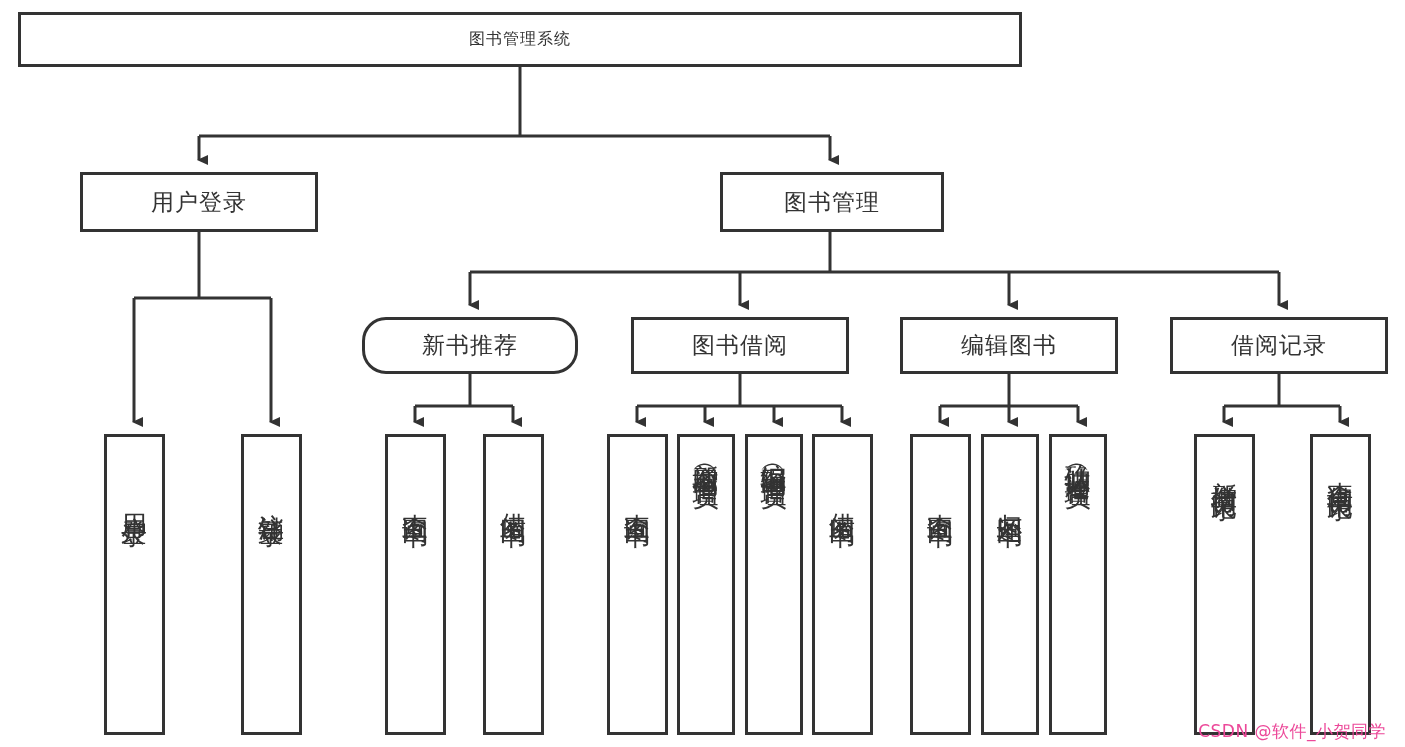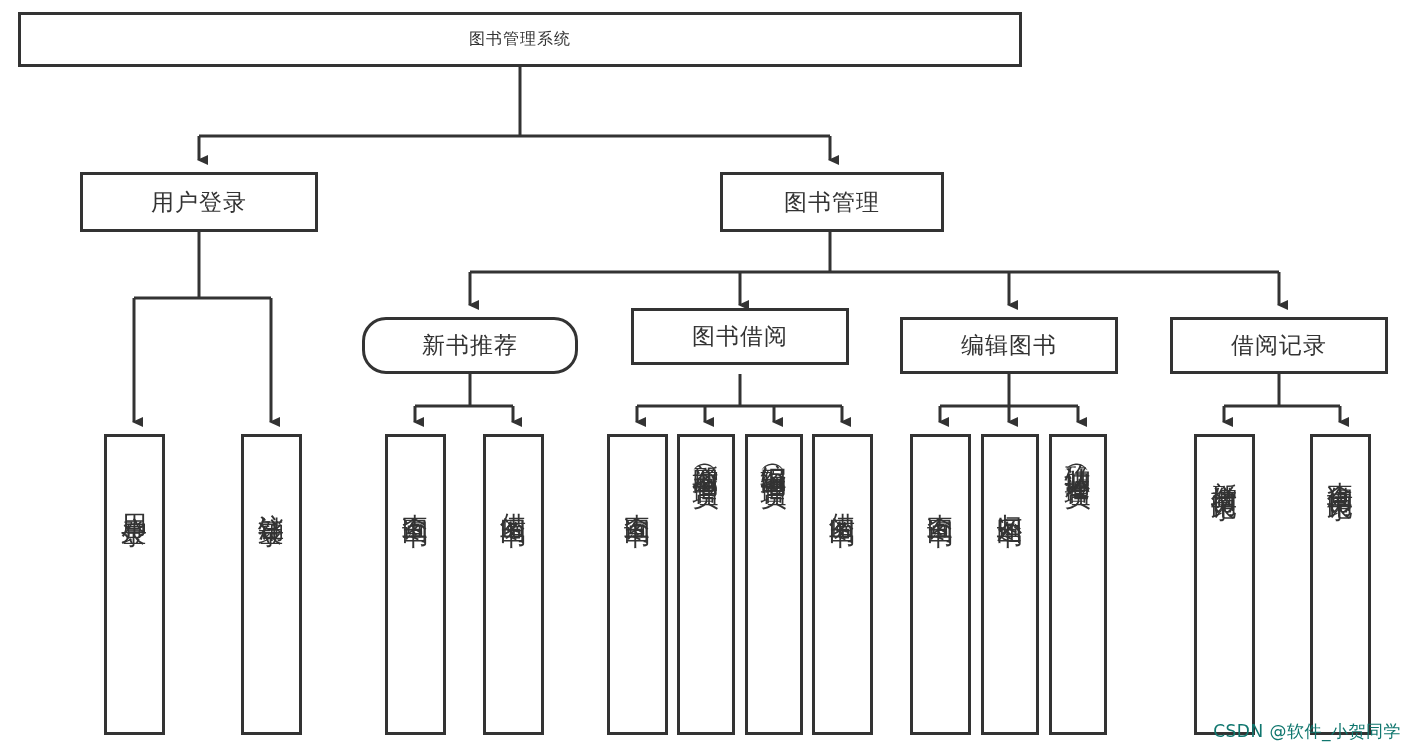--- a/index.html
+++ b/index.html
@@ -42,24 +42,24 @@
     text-orientation:upright;
     font-size:26px;
     line-height:1.08;
     letter-spacing:3px;
     white-space:nowrap;
     color:#333333;
   }
 
   .watermark{
     position:absolute;
-    right:4px;
+    right:19px;
     bottom:4px;
     font-size:17px;
-    color:#0f766e;
+    color:#ec4899;
     letter-spacing:0.5px;
     white-space:nowrap;
   }
 </style>
 </head>
 <body>
 
 <div id="canvas">
 
   <svg class="connectors" viewBox="0 0 1405 747" xmlns="http://www.w3.org/2000/svg">
@@ -119,21 +119,21 @@
   <div class="node h-text" style="left:80px;top:172px;width:238px;height:60px;">
     <span>用户登录</span>
   </div>
   <div class="node h-text" style="left:720px;top:172px;width:224px;height:60px;">
     <span>图书管理</span>
   </div>
 
   <div class="node h-text" style="left:362px;top:317px;width:216px;height:57px;border-radius:24px;">
     <span>新书推荐</span>
   </div>
-  <div class="node h-text" style="left:631px;top:308px;width:218px;height:57px;">
+  <div class="node h-text" style="left:631px;top:317px;width:218px;height:57px;">
     <span>图书借阅</span>
   </div>
   <div class="node h-text" style="left:900px;top:317px;width:218px;height:57px;">
     <span>编辑图书</span>
   </div>
   <div class="node h-text" style="left:1170px;top:317px;width:218px;height:57px;">
     <span>借阅记录</span>
   </div>
 
   <div class="node leaf" style="left:104px;top:434px;width:61px;height:301px;padding-top:56px;">

